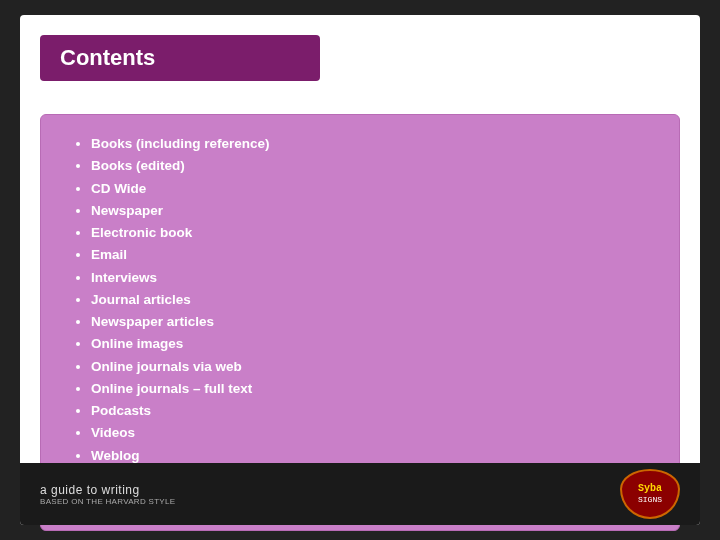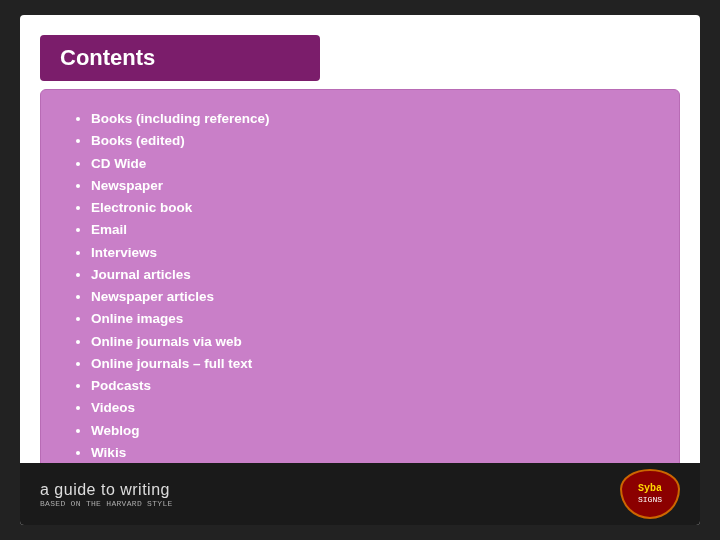--- a/index.html
+++ b/index.html
@@ -31,21 +31,21 @@
       border-radius: 4px;
       position: relative;
       padding: 20px;
     }
 
     
     .title-bar {
       background: #7b1d6b;
       border-radius: 4px;
       padding: 10px 20px;
-      margin-bottom: 8px;
+      margin-bottom: 33px;
       display: inline-block;
       min-width: 280px;
     }
 
     .title-bar h1 {
       color: #ffffff;
       font-size: 22px;
       font-weight: bold;
       font-family: Arial, sans-serif;
     }
@@ -89,39 +89,39 @@
     }
 
     .bottom-left {
       display: flex;
       flex-direction: column;
       align-items: flex-start;
     }
 
     .bottom-left .guide-text {
       color: #dddddd;
-      font-size: 16px;
+      font-size: 12px;
       font-family: Arial, sans-serif;
       letter-spacing: 0.5px;
       text-transform: lowercase;
     }
 
     .bottom-left .biblio-text {
       color: #f5c842;
       font-size: 22px;
       font-weight: bold;
       font-family: Georgia, serif;
       letter-spacing: 1px;
       line-height: 1.1;
     }
 
     .bottom-left .harvard-text {
       color: #aaaaaa;
       font-size: 8px;
-      font-family: Liberation Mono, monospace;
+      font-family: Liberation Sans, sans-serif;
       letter-spacing: 0.3px;
       text-transform: uppercase;
     }
 
     
     .syba-logo {
       display: flex;
       align-items: center;
       justify-content: center;
       width: 60px;

